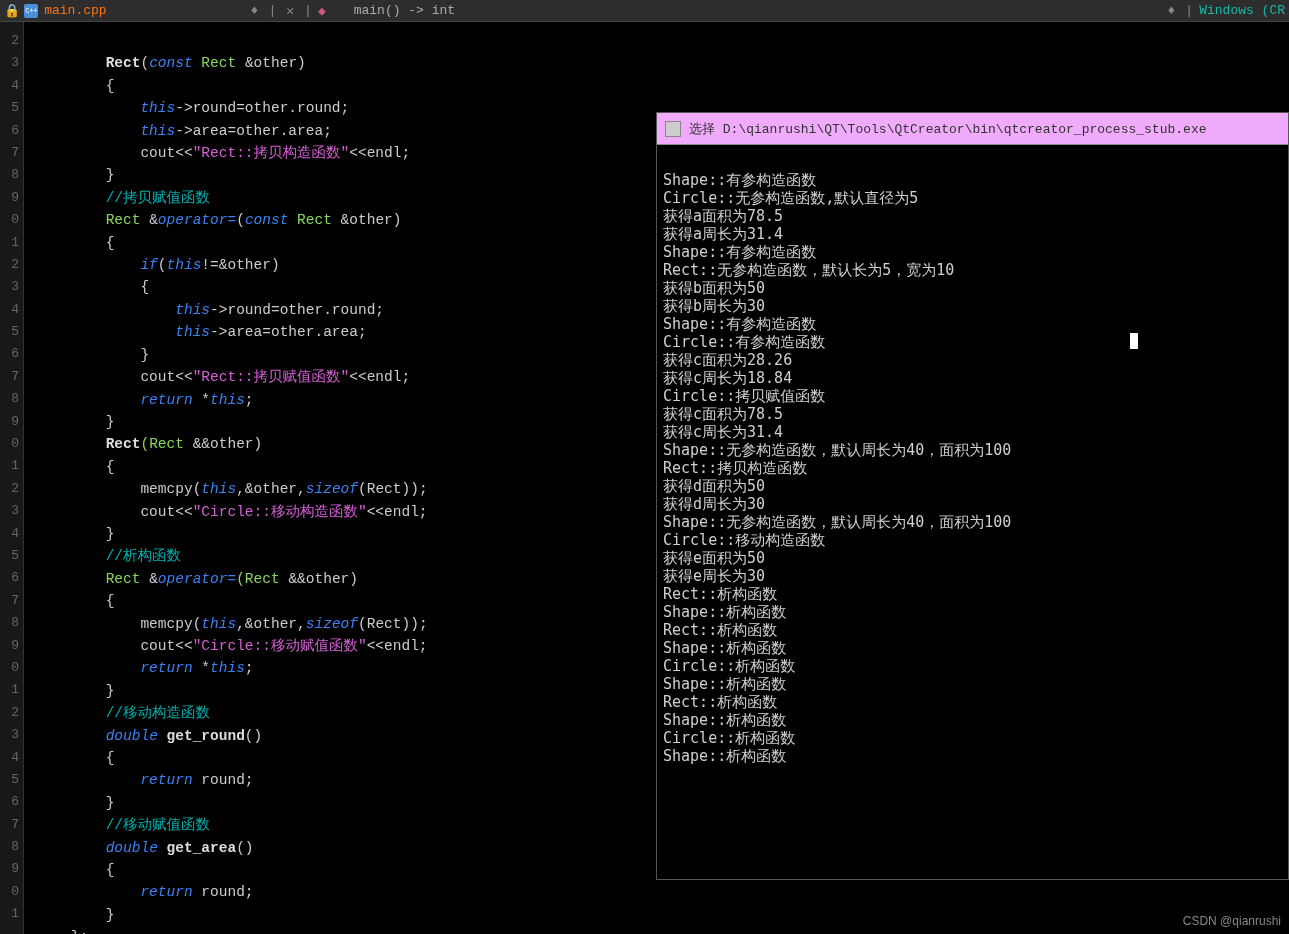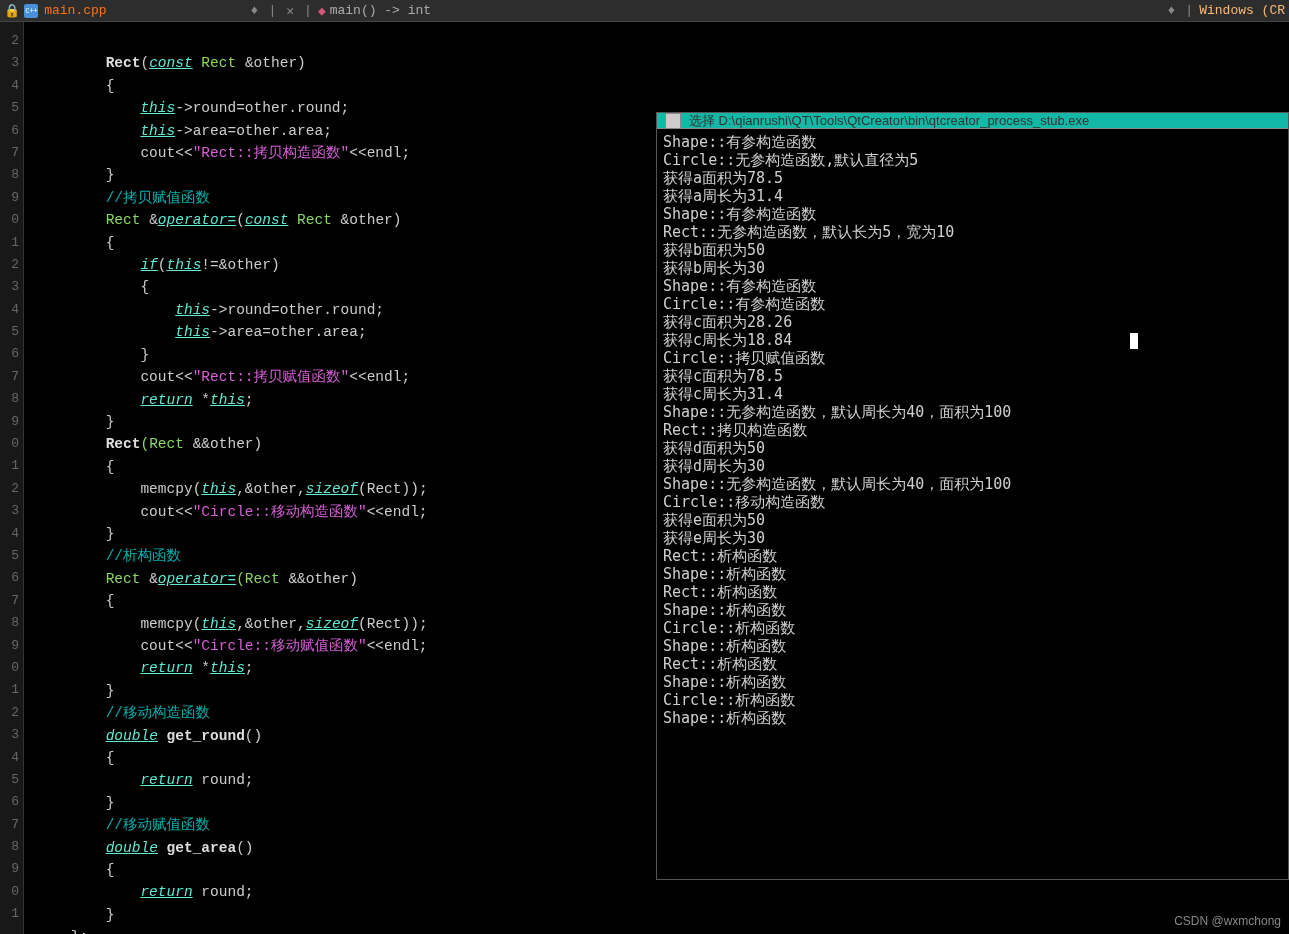--- a/index.html
+++ b/index.html
@@ -39,23 +39,23 @@
   color: #fff;
   left: 1px;
   top: 3px;
 }
 .topbar .filename { color: #f97316; }
 .topbar .spacer { flex: 0 0 auto; width: 140px; }
 .topbar .arrow-sep { color: #888; margin: 0 4px; }
 .topbar .sep { color: #888; margin: 0 6px; }
 .topbar .close { color: #888; margin: 0 4px; }
 .topbar .diamond { color: #d15a7c; margin-right: 4px; }
-.topbar .funcname { color: #aaa; }
+.topbar .funcname { color: #aaa; margin-left: 24px; }
 .topbar .flex1 { flex: 1; }
-.topbar .right { color: #fdba74; }
+.topbar .right { color: #14b8a6; }
 
 .editor {
   position: absolute;
   top: 22px;
   left: 0;
   width: 100%;
   bottom: 0;
   background: #000;
   display: flex;
 }
@@ -77,60 +77,61 @@
   font-size: 9px;
 }
 .code {
   flex: 1;
   padding-top: 8px;
   padding-left: 12px;
   white-space: pre;
   font-size: 14.5px;
   line-height: 22.4px;
 }
-.kw { color: #5eead4; font-style: italic; text-decoration: underline; }
+.kw { color: #3b82f6; font-style: italic; }
 .type { color: #87d75f; }
 .fn { font-weight: bold; color: #ddd; }
 .str { color: #d75fd7; }
 .cmt { color: #00afaf; font-family: Liberation Mono, monospace; }
 
 .console {
   position: absolute;
   left: 656px;
   top: 112px;
   width: 633px;
   height: 768px;
   background: #000;
   border: 1px solid #555;
   box-shadow: -2px 2px 8px rgba(0,0,0,0.5);
 }
 .console .titlebar {
-  height: 16px;
-  background: #14b8a6;
+  height: 32px;
+  background: #f0abfc;
   display: flex;
   align-items: center;
   padding: 0 8px;
   color: #333;
-  font-family: Liberation Sans, sans-serif;
+  font-family: Liberation Mono, monospace;
   font-size: 13px;
   border-bottom: 1px solid #888;
 }
 .console .titlebar .cicon {
   width: 16px; height: 16px;
   background: #ccc;
   border: 1px solid #888;
   margin-right: 8px;
 }
 .console .body {
   padding: 4px 6px;
   color: #d0d0d0;
   font-family: "SimSun", "NSimSun", monospace;
   font-size: 15px;
   line-height: 18px;
   white-space: pre;
+  margin-top: 22px;
 }
 .console .cursor {
   position: absolute;
   right: 150px;
   top: 220px;
   width: 8px;
   height: 16px;
   background: #fff;
 }
 .watermark {
@@ -283,13 +284,13 @@
 Shape::析构函数
 Circle::析构函数
 Shape::析构函数
 Rect::析构函数
 Shape::析构函数
 Circle::析构函数
 Shape::析构函数</div>
   <div class="cursor"></div>
 </div>
 
-<div class="watermark">CSDN @wxmchong</div>
+<div class="watermark">CSDN @qianrushi</div>
 
 </body></html>

